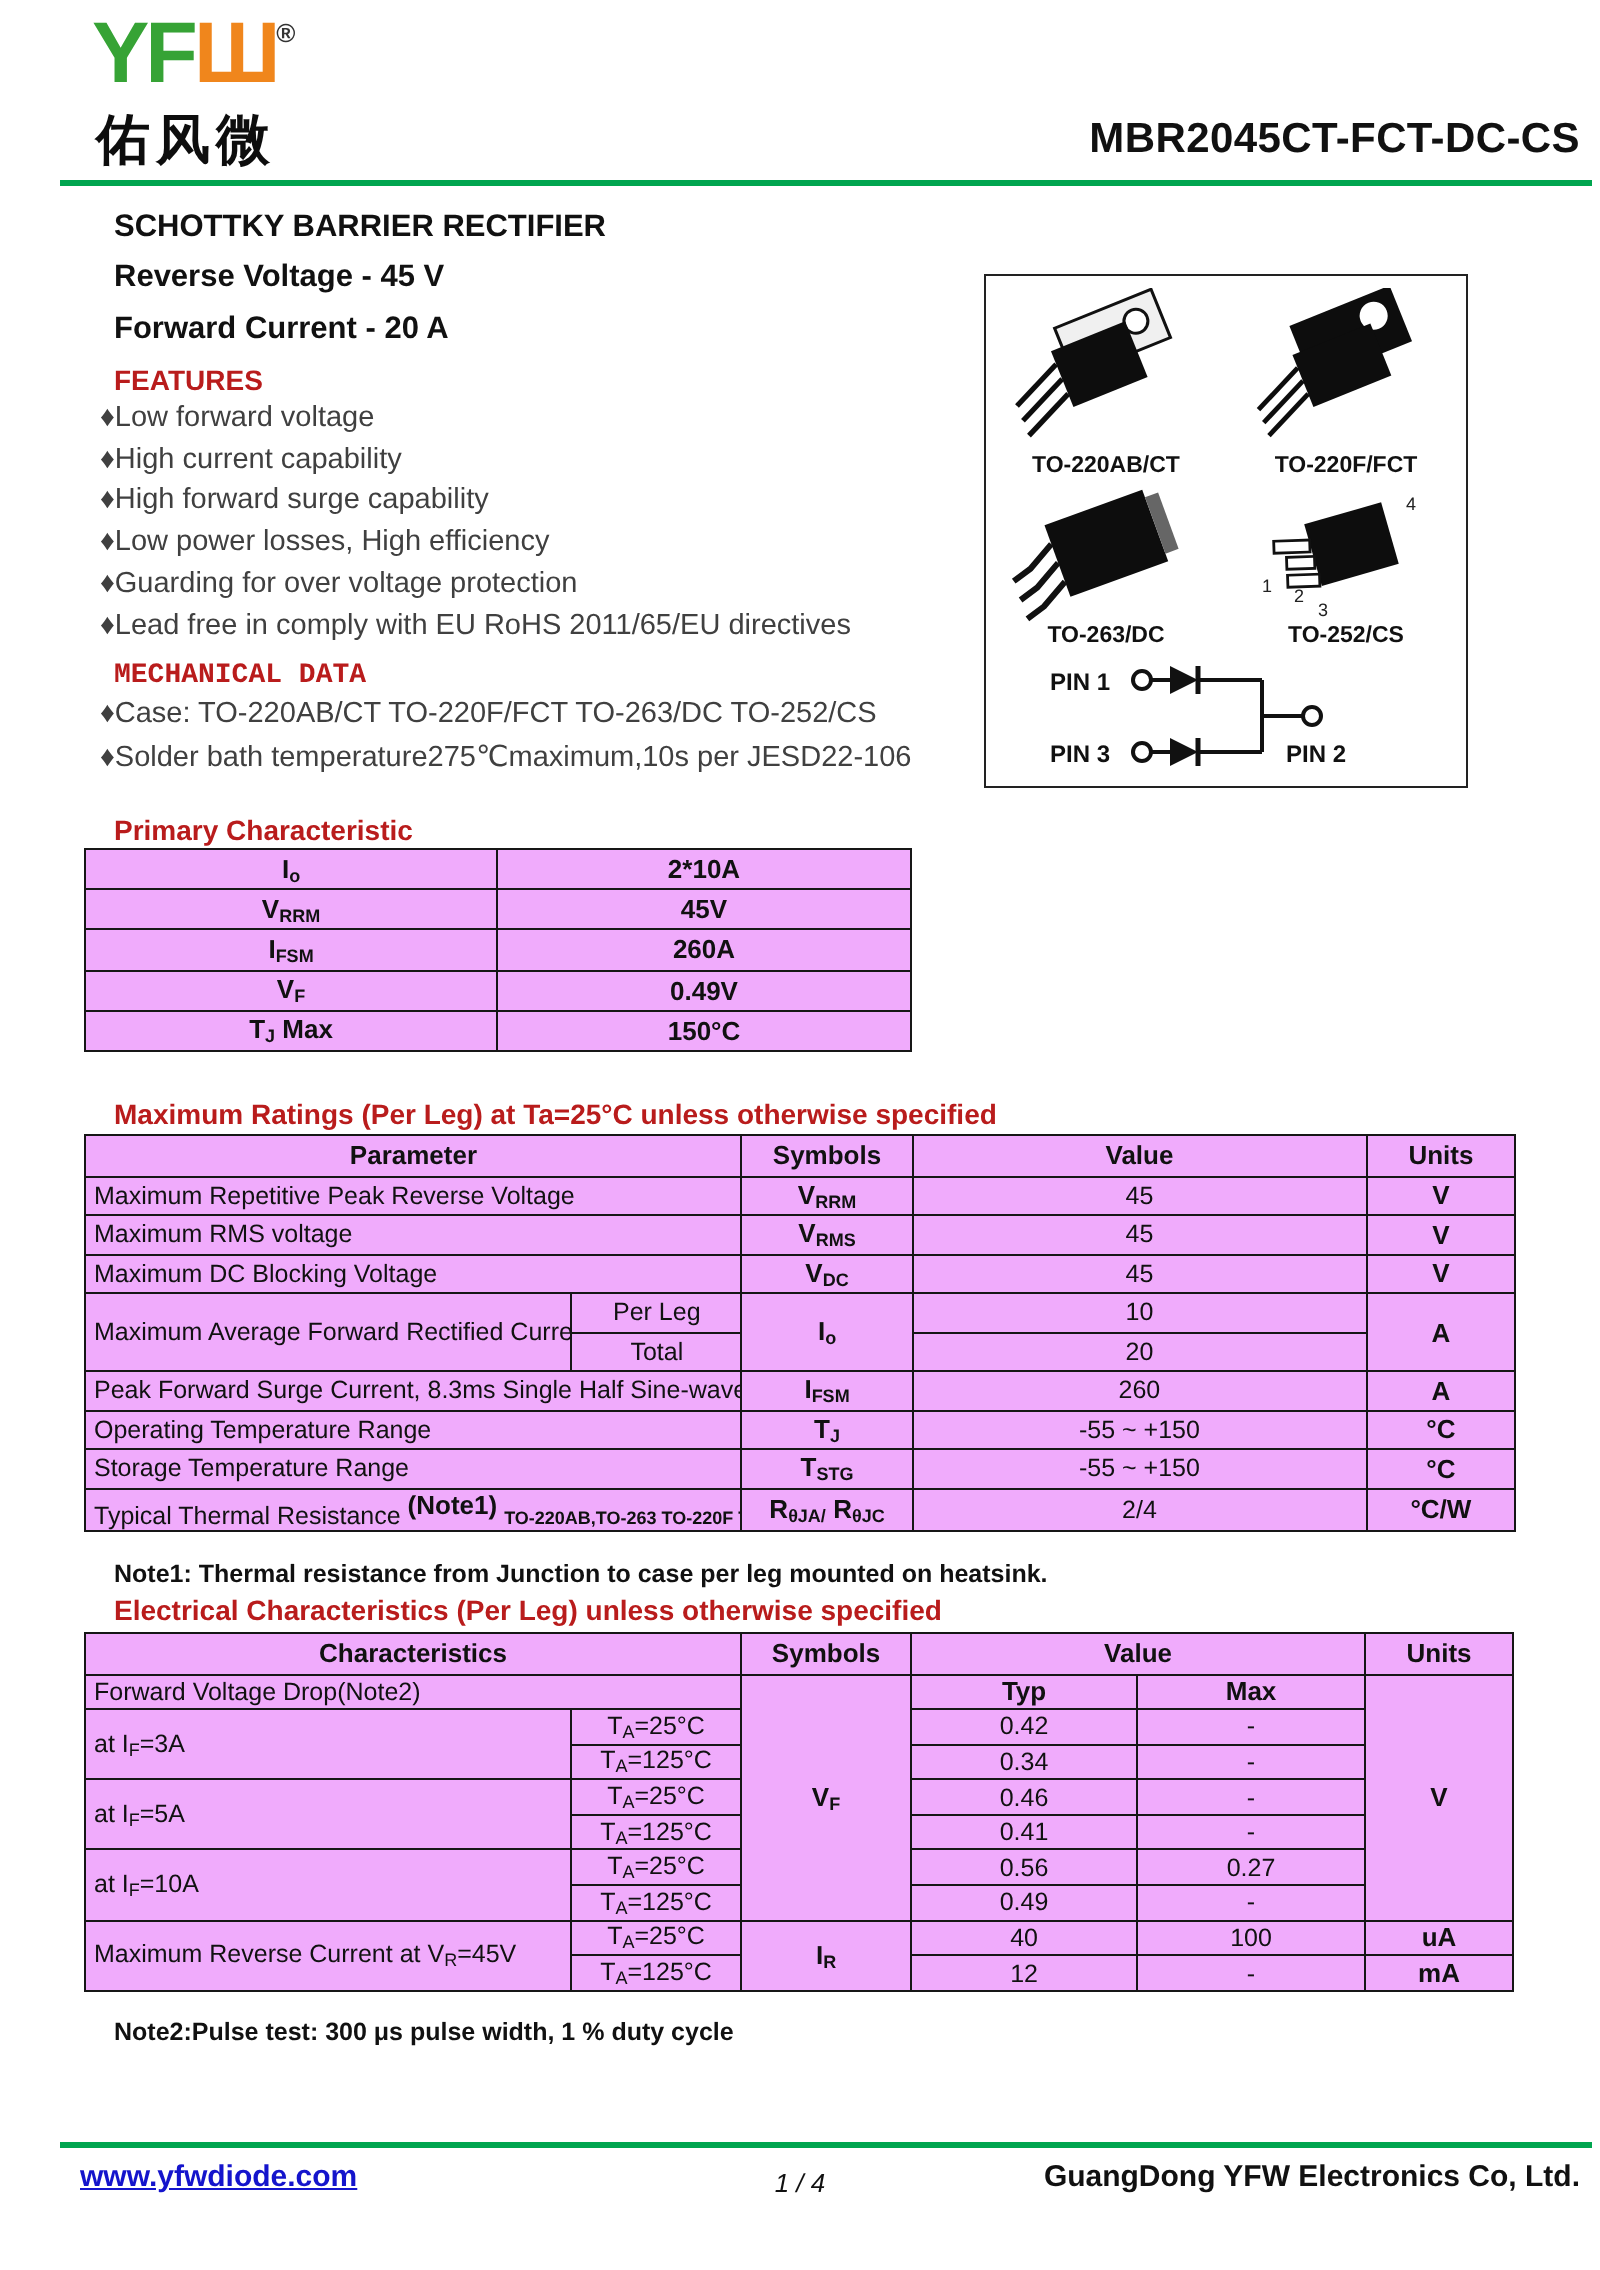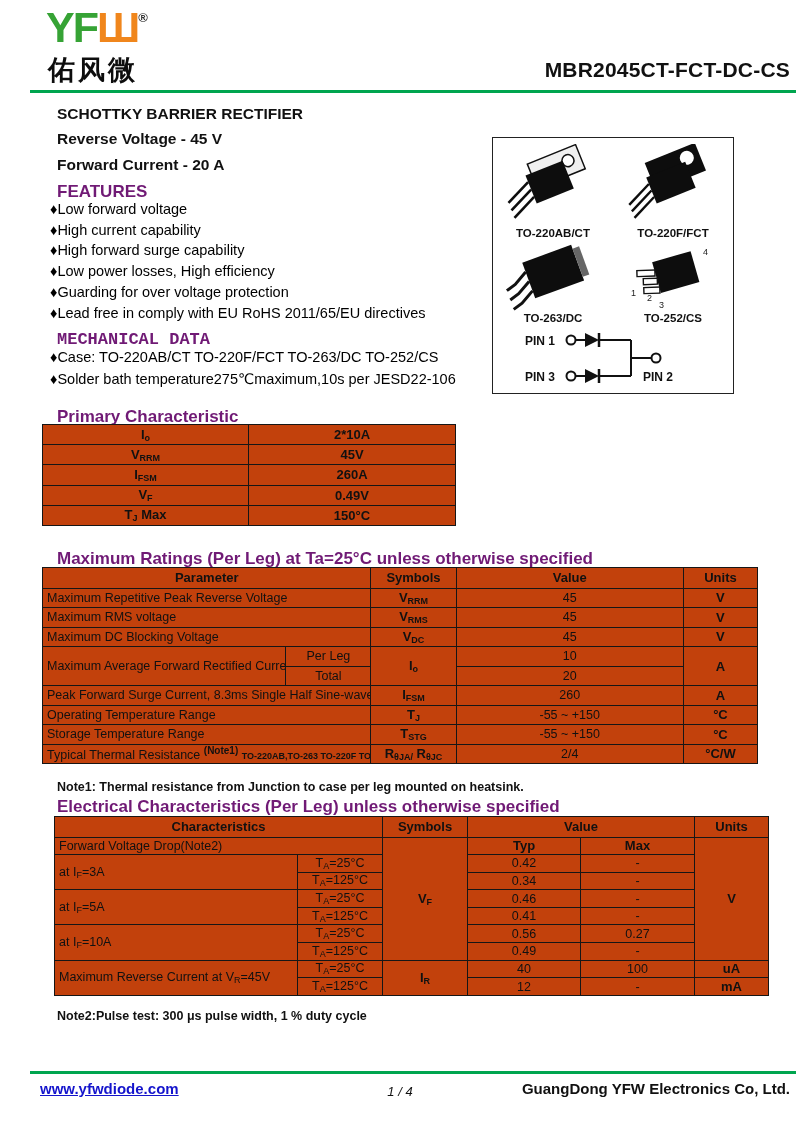--- a/index.html
+++ b/index.html
@@ -16,49 +16,49 @@
   #logo-en .g { color:#36A335; }
   #logo-en .o { color:#F0861C; }
   #logo-reg { font-size:13px; font-weight:bold; color:#333; vertical-align:20px; letter-spacing:0; }
   #logo-cn { left:48px; top:52px; font-size:27px; font-weight:bold; letter-spacing:3px; color:#0d0d0d; }
   #part-number { right:10px; top:58px; font-size:21px; font-weight:bold; letter-spacing:.2px; }
   .rule-top { left:30px; right:4px; top:90px; height:3px; background:#00A54F; }
   .rule-bottom { left:30px; right:4px; top:1071px; height:3px; background:#00A54F; }
 
   
   .b15 { font-size:15.5px; font-weight:bold; }
-  .green-h { font-size:17px; font-weight:bold; color:#701a75; }
-
-  
-  .plist { list-style:none; font-size:14.5px; color:#000000; }
+  .green-h { font-size:14px; font-weight:bold; color:#b91c1c; }
+
+  
+  .plist { list-style:none; font-size:14.5px; color:#404040; }
   .plist li { line-height:20.7px; white-space:nowrap; }
 
   
   #pkg-box { left:492px; top:137px; width:242px; height:257px; border:1.5px solid #222; background:#fff; }
   .pkg-grid { display:grid; grid-template-columns:1fr 1fr; }
   .pkg-cell { display:flex; flex-direction:column; align-items:center; }
   .pkg-label { font-size:11.5px; font-weight:bold; color:#111; margin-top:1px; }
 
   
-  table { border-collapse:collapse; table-layout:fixed; background:#c2410c; }
+  table { border-collapse:collapse; table-layout:fixed; background:#f0abfc; }
   td { border:1.5px solid #161616; font-size:12.5px; text-align:center; vertical-align:middle; padding:0 2px; overflow:hidden; white-space:nowrap; }
   .hd td { font-weight:bold; font-size:13px; }
   .pl { text-align:left; padding-left:4px; }
   .sym { font-weight:bold; font-size:13px; }
   .un { font-weight:bold; font-size:13px; }
   .sb { font-size:9px; font-weight:bold; vertical-align:-2px; }
   .sbr { font-size:9px; vertical-align:-2px; }
-  .supn { font-size:10px; font-weight:bold; vertical-align:5px;margin-top:40px; }
+  .supn { font-size:13px; font-weight:bold; vertical-align:5px;margin-top:40px; }
   .pkgs { font-size:9px; font-weight:bold; }
   #primary-table { left:42px; top:424px; width:413px; }
   #primary-table td { height:20.2px; font-weight:bold; font-size:13px; }
   #max-table { left:42px; top:567px; width:716px; }
   #max-table td { height:19.5px; }
   #max-table tr.hd td { height:20.5px; }
-  #elec-table { left:54px; top:816px; width:609px; }
+  #elec-table { left:42px; top:816px; width:609px; }
   #elec-table td { height:17.6px; }
   #elec-table tr.hd td { height:20.5px; }
   .note { font-size:12.5px; font-weight:bold; color:#111; }
 
   
   #footer-url { left:40px; top:1080px; font-size:15px; font-weight:bold; color:#1414CC; text-decoration:underline; }
   #footer-page { left:0; width:800px; top:1084px; text-align:center; font-size:13px;font-style:italic; }
   #footer-company { right:10px; top:1080px; font-size:15px; font-weight:bold; }
 </style>
 </head>

